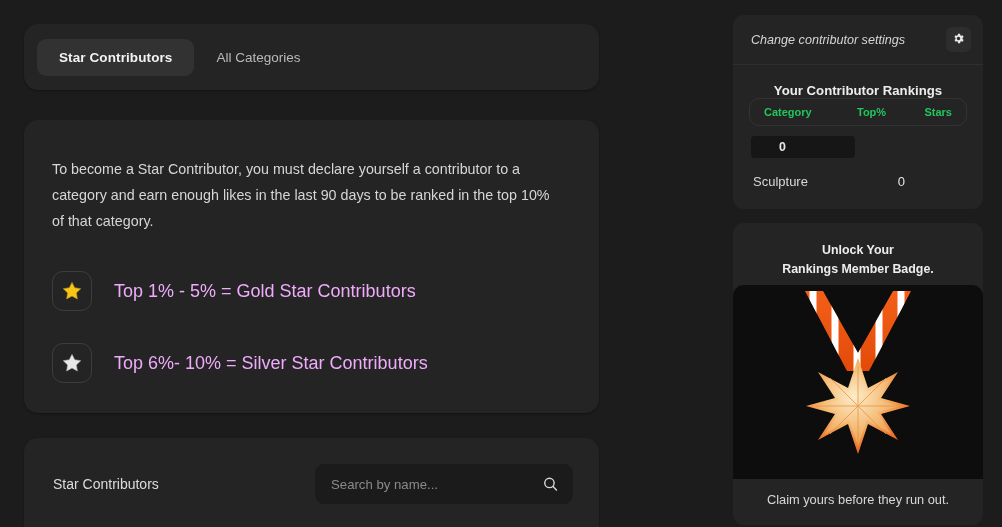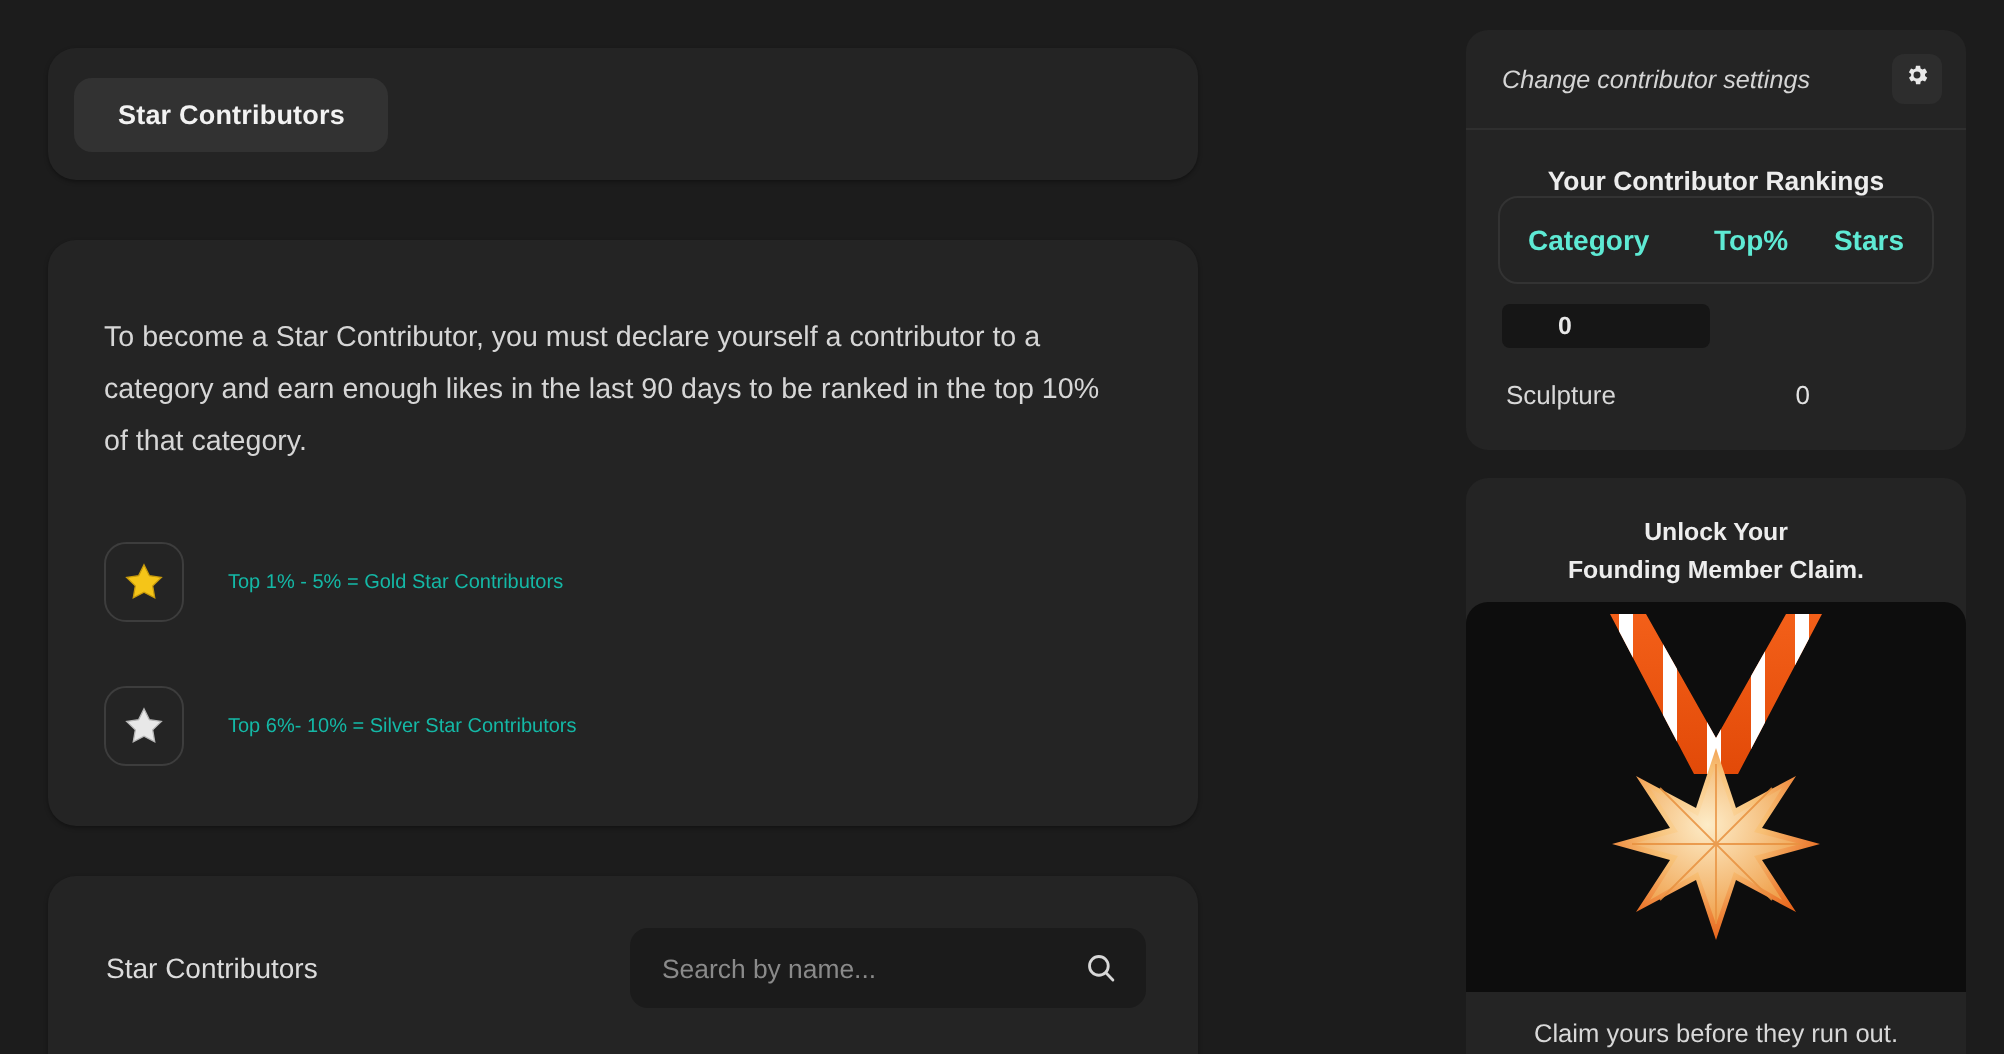--- a/index.html
+++ b/index.html
@@ -82,22 +82,22 @@
     border: 1px solid #3d3d3d;
     display: flex;
     align-items: center;
     justify-content: center;
     flex: 0 0 auto;
   }
   .tier-badge svg { display: block; }
 
   .tier-label {
     margin-left: 22px;
-    font-size: 10px;
-    color: #14b8a6;
+    font-size: 18px;
+    color: #f0abfc;
   }
 
   .list-card {
     margin-top: 25px;
     background: #242424;
     border-radius: 14px;
     padding: 26px 26px 0 26px;
     height: 146px;
     box-shadow: 0 1px 2px rgba(0,0,0,.35);
   }
@@ -182,27 +182,27 @@
     text-align: center;
     font-size: 13.2px;
     font-weight: bold;
     color: #ededed;
     margin-bottom: 0;
   }
 
   .rank-table-head {
     border: 1px solid #333;
     border-radius: 10px;
-    height: 44px;
+    height: 28px;
     display: flex;
     align-items: center;
     padding: 0 14px;
-    font-size: 14px;
+    font-size: 11px;
     font-weight: bold;
-    color: #5eead4;
+    color: #22c55e;
   }
   .rh-cat   { flex: 1; }
   .rh-top   { width: 47px; text-align: left; }
   .rh-stars { width: 48px; text-align: right; }
 
   .rank-value-chip {
     margin-top: 10px;
     margin-left: 2px;
     width: 104px;
     height: 22px;
@@ -262,20 +262,23 @@
 </head>
 <body>
 
 <div class="page">
 
   <div class="left-col">
 
     <div class="tabs-card">
       <div class="tab active">
         <span>Star Contributors</span>
+      </div>
+      <div class="tab">
+        <span>All Categories</span>
       </div>
     </div>
 
     <div class="info-card">
       <div class="info-text">To become a Star Contributor, you must declare yourself a contributor to a category and earn enough likes in the last 90 days to be ranked in the top 10% of that category.</div>
 
       <div class="tier-row first">
         <div class="tier-badge">
           <span>
             <svg width="22" height="22" viewBox="0 0 24 24">
@@ -343,21 +346,21 @@
       <div class="rank-row">
         <div class="rr-cat">Sculpture</div>
         <div class="rr-top">0</div>
         <div class="rr-stars"></div>
       </div>
     </div>
 
     <div class="badge-card">
       <div class="badge-heading">
         <div>Unlock Your</div>
-        <div>Founding Member Claim.</div>
+        <div>Rankings Member Badge.</div>
       </div>
 
       <div class="badge-media">
         <span>
           <svg width="150" height="170" viewBox="0 0 150 170">
             <defs>
               <linearGradient id="rib" x1="0" y1="0" x2="0" y2="1">
                 <stop offset="0" stop-color="#f4611a"></stop>
                 <stop offset="1" stop-color="#e04706"></stop>
               </linearGradient>

